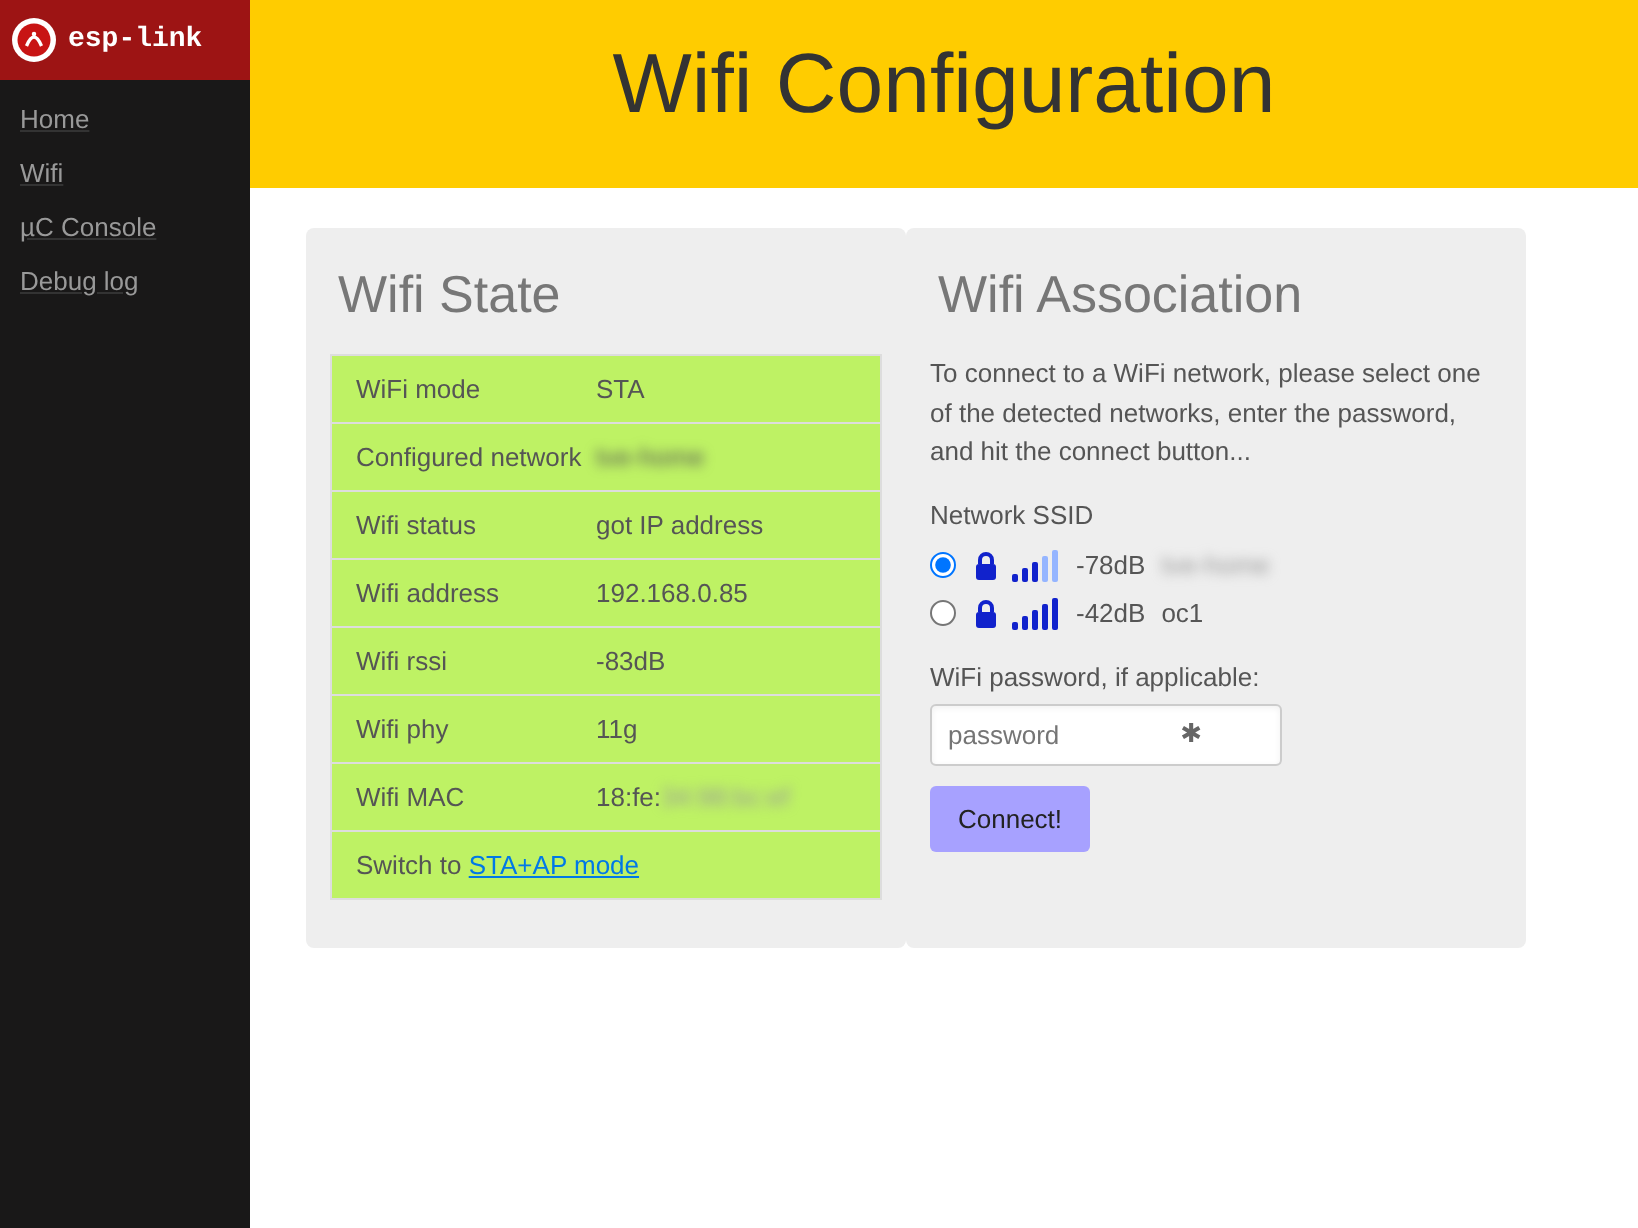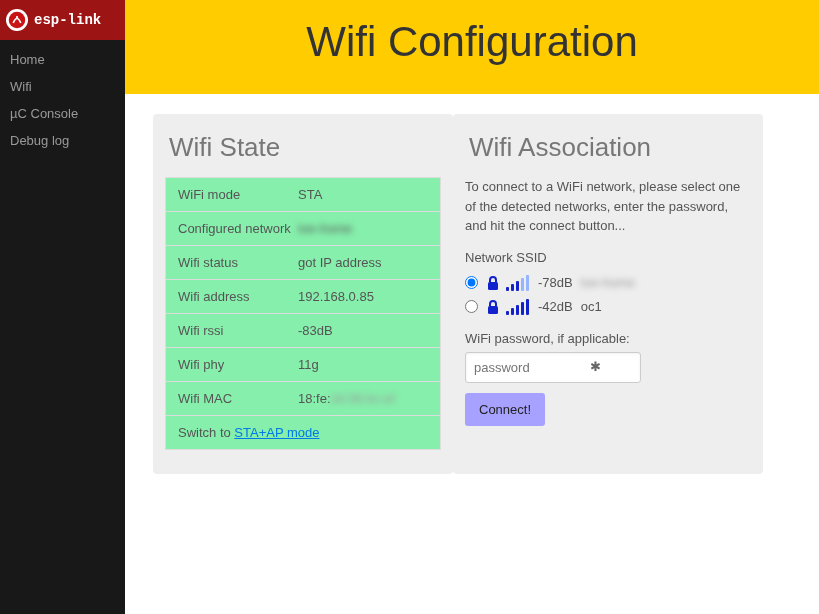--- a/index.html
+++ b/index.html
@@ -4,35 +4,35 @@
   <style>
     * { box-sizing: border-box; margin: 0; padding: 0; }
     body { font-family: "Helvetica Neue", Helvetica, Arial, sans-serif; background: #fff; color: #333; }
     .layout { display: flex; height: 614px; width: 819px; overflow: hidden; }
 
     .sidebar { width: 125px; background: #191818; flex-shrink: 0; }
     .brand { background: #9d1414; height: 40px; display: flex; align-items: center; padding: 0 6px; gap: 6px; font-family: Liberation Mono, monospace; }
     .brand-logo { width: 22px; height: 22px; border-radius: 50%; background: #fff; display: flex; align-items: center; justify-content: center; }
     .brand-logo svg { width: 18px; height: 18px; }
     .brand-text { color: #fff; font-size: 14px; font-weight: bold; }
-    .nav { padding-top: 6px; }
+    .nav { padding-top: 6px; text-decoration: underline; }
     .nav-item { color: #999; font-size: 13px; padding: 6px 10px; cursor: pointer; }
 
     .main { flex: 1; display: flex; flex-direction: column; background: #fff; }
     .header { background: #fc0; padding: 18px 0 28px; text-align: center; }
     .header h1 { font-size: 42px; font-weight: 400; color: #333; }
 
     .content { display: flex; padding: 20px 28px; }
     .card { background: #eee; border-radius: 4px; padding: 18px 12px 24px; }
     .card h2 { font-size: 26px; font-weight: 500; color: #777; margin-bottom: 14px; padding-left: 4px; }
 
     .card-left { width: 300px; }
     .card-right { width: 310px; }
 
-    .state-table { background: #86efac; border: 1px solid #ddd; width: 100%; }
+    .state-table { background: #bef264; border: 1px solid #ddd; width: 100%; }
     .state-table .row { display: flex; border-bottom: 1px solid #ddd; font-size: 13px; color: #555; padding: 9px 12px; }
     .state-table .row:last-child { border-bottom: none; }
     .state-table .label { width: 120px; flex-shrink: 0; }
     .state-table .value { color: #555; }
     .blur { filter: blur(3px); color: #999; }
     .switch-row { font-size: 13px; color: #555; padding: 9px 12px; }
     .switch-row a { color: #0078e7; text-decoration: underline; }
 
     .assoc-intro { font-size: 13px; color: #555; line-height: 1.5; margin-bottom: 14px; }
     .field-label { font-size: 13px; color: #555; margin-bottom: 6px; }

